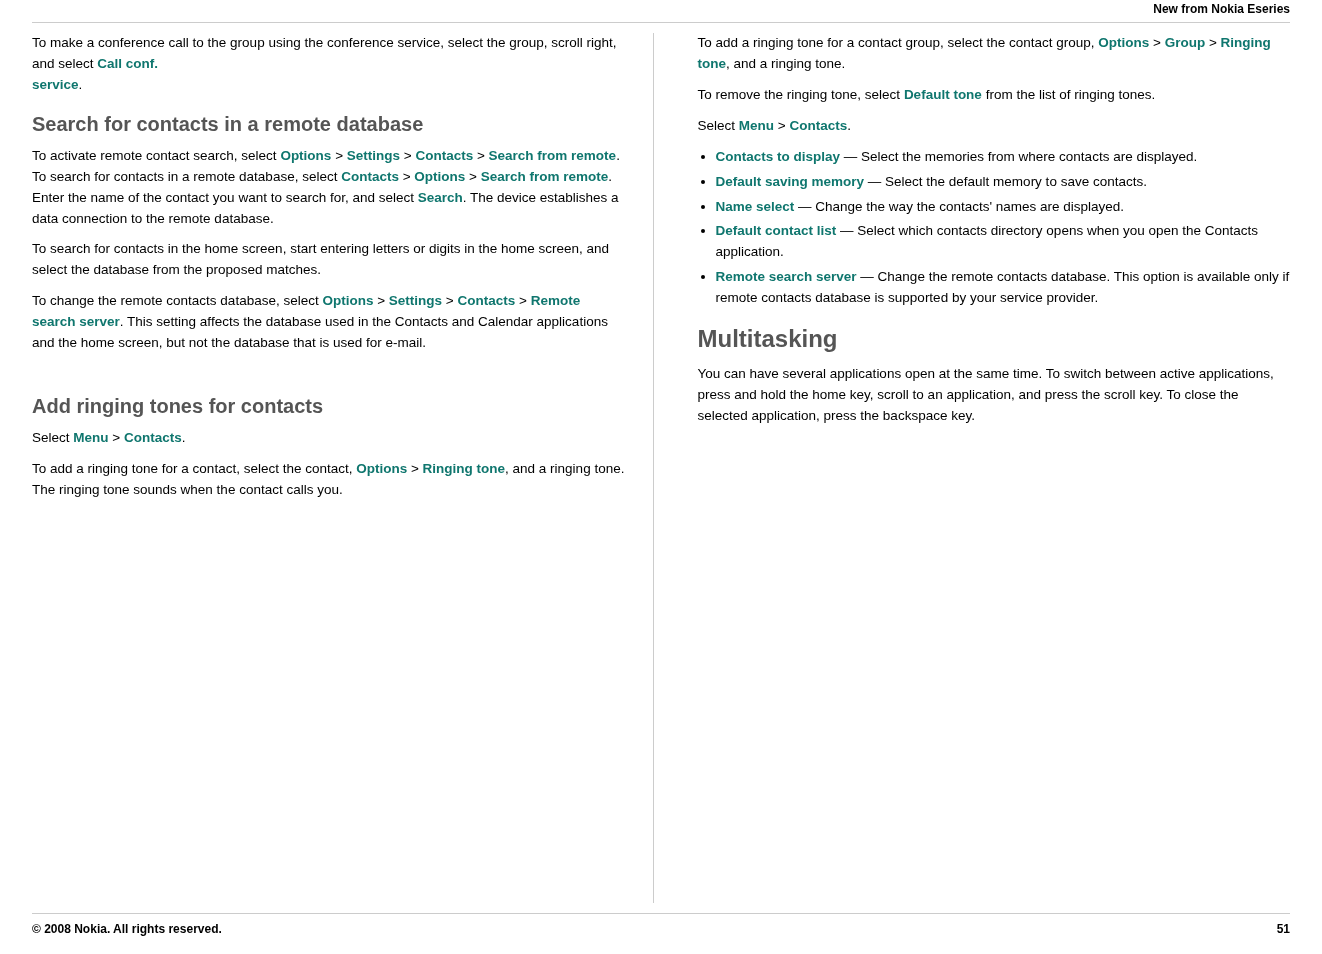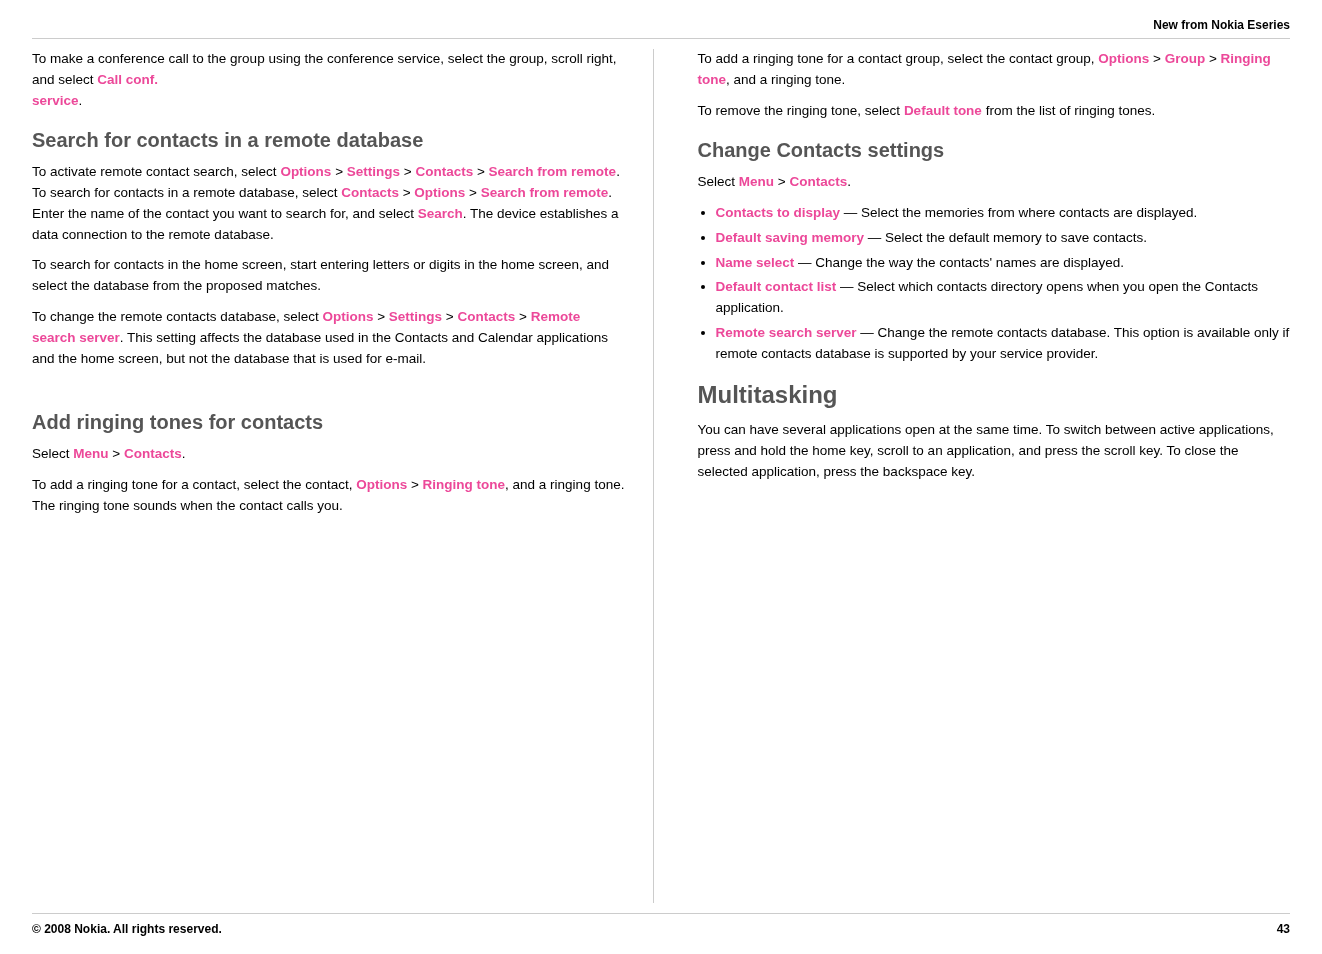--- a/index.html
+++ b/index.html
@@ -8,21 +8,21 @@
       font-size: 13.5px;
       color: #000;
       background: #fff;
       width: 1322px;
       height: 954px;
       overflow: hidden;
     }
     .page {
       width: 1322px;
       height: 954px;
-      padding: 18px 32px 18px 32px;
+      padding: 2px 32px 18px 32px;
       display: flex;
       flex-direction: column;
       border-radius: 18px;
     }
     .header-bar {
       display: flex;
       justify-content: flex-end;
       padding-bottom: 6px;
       border-bottom: 1px solid #ccc;
       margin-bottom: 10px;
@@ -61,21 +61,21 @@
       margin-bottom: 10px;
       margin-top: 16px;
     }
     .body-text {
       font-size: 13.5px;
       line-height: 1.55;
       margin-bottom: 10px;
       color: #000;
     }
     .link {
-      color: #ec4899;
+      color: #0f766e;
       font-weight: bold;
       text-decoration: none;
       text-align: right;
     }
     .bullet-list {
       margin-left: 18px;
       margin-bottom: 4px;
     }
     .bullet-list li {
       font-size: 13.5px;
@@ -145,21 +145,20 @@
 
     <div class="col-right">
       <p class="body-text">
         <span>To add a ringing tone for a contact group, select the contact group, </span><a class="link"><span>Options</span></a><span> &gt; </span><a class="link"><span>Group</span></a><span> &gt; </span><a class="link"><span>Ringing tone</span></a><span>, and a ringing tone.</span>
       </p>
 
       <p class="body-text">
         <span>To remove the ringing tone, select </span><a class="link"><span>Default tone</span></a><span> from the list of ringing tones.</span>
       </p>
 
-      <h2 class="section-title">Change Contacts settings</h2>
 
       <p class="body-text">
         <span>Select </span><a class="link"><span>Menu</span></a><span> &gt; </span><a class="link"><span>Contacts</span></a><span>.</span>
       </p>
 
 
       <ul class="bullet-list" id="bullet-list">
       <li><a class="link">Contacts to display</a><span> — Select the memories from where contacts are displayed.</span></li>
           <li><a class="link">Default saving memory</a><span> — Select the default memory to save contacts.</span></li>
           <li><a class="link">Name select</a><span> — Change the way the contacts' names are displayed.</span></li>
@@ -168,15 +167,15 @@
         </ul>
 
       <h2 class="section-title-large">Multitasking</h2>
 
       <p class="body-text">You can have several applications open at the same time. To switch between active applications, press and hold the home key, scroll to an application, and press the scroll key. To close the selected application, press the backspace key.</p>
     </div>
   </div>
 
   <div class="footer">
     <span class="footer-left">© 2008 Nokia. All rights reserved.</span>
-    <span class="footer-right">43</span>
+    <span class="footer-right">51</span>
   </div>
 </div>
 
 </body></html>

